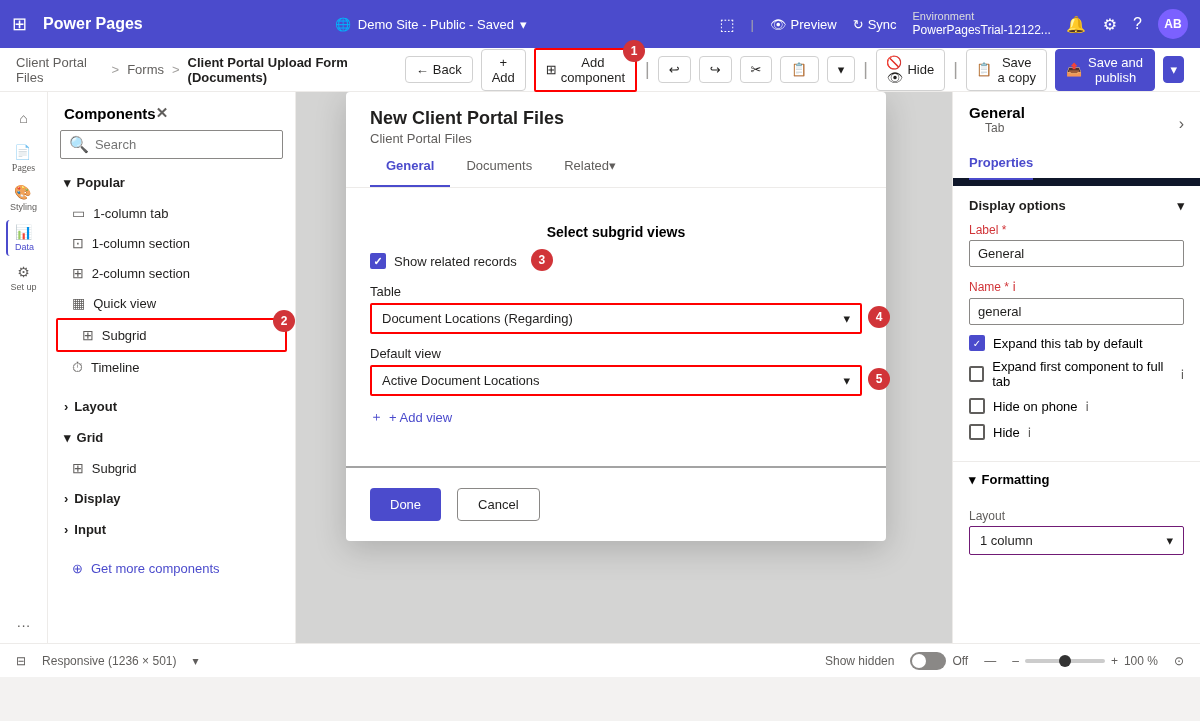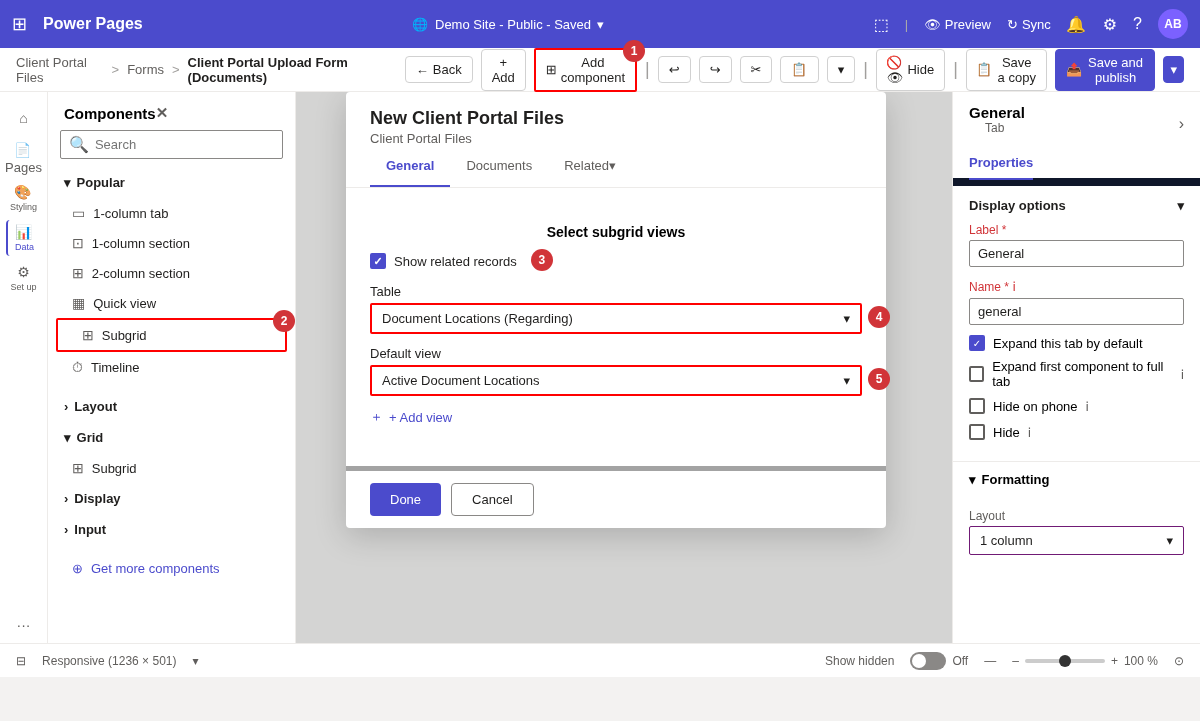--- a/index.html
+++ b/index.html
@@ -200,23 +200,23 @@
       background: white; color: #201f1e; margin-bottom: 12px;
     }
 
     .add-view-btn {
       display: flex; align-items: center; gap: 6px;
       color: #4b4bcc; font-size: 13px; cursor: pointer;
       margin: 4px 0 20px;
     }
 
     .modal-footer {
-      padding: 12px 24px;
-      display: flex; gap: 10px;
-      border-top: 5px solid #a3a3a3;
+      padding: 20px 24px;
+      display: flex; gap: 16px;
+      border-top: 2px solid #a3a3a3;
     }
     .btn-done {
       background: #4b4bcc; color: white; border: none;
       padding: 8px 20px; border-radius: 4px; font-size: 13px;
       cursor: pointer; font-weight: 500;
     }
     .btn-cancel {
       background: white; color: #201f1e;
       border: 1px solid #8a8886;
       padding: 8px 20px; border-radius: 4px; font-size: 13px;
@@ -338,20 +338,24 @@
     <span style="font-size:16px;">⬚</span>
     <span style="color:#aaa;">|</span>
     <span style="display:flex;align-items:center;gap:4px;cursor:pointer;">
       <span>👁</span>
       <span>Preview</span>
     </span>
     <span style="display:flex;align-items:center;gap:4px;cursor:pointer;">
       <span>↻</span>
       <span>Sync</span>
     </span>
+    <div class="top-bar-env">
+      <div>Environment</div>
+      <span>PowerPagesTrial-12122...</span>
+    </div>
     <span class="top-bar-icon">🔔</span>
     <span class="top-bar-icon">⚙</span>
     <span class="top-bar-icon">?</span>
     <div class="avatar-circle">AB</div>
   </div>
 </div>
 
 <div class="breadcrumb-bar">
   <span class="crumb">Client Portal Files</span>
   <span class="crumb-sep">&gt;</span>
@@ -397,21 +401,21 @@
 </div>
 
 <div class="main-area">
 
   <div class="sidebar-icons">
     <div class="sidebar-icon">
       <span class="sidebar-icon-sym">⌂</span>
     </div>
     <div class="sidebar-icon">
       <span class="sidebar-icon-sym">📄</span>
-      <span style="font-size:13px;">Pages</span>
+      <span style="font-size:10px;font-family:Liberation Serif, serif;">Pages</span>
     </div>
     <div class="sidebar-icon">
       <span class="sidebar-icon-sym">🎨</span>
       <span style="font-size:9px;">Styling</span>
     </div>
     <div class="sidebar-icon active">
       <span class="sidebar-icon-sym">📊</span>
       <span style="font-size:9px;">Data</span>
     </div>
     <div class="sidebar-icon">

